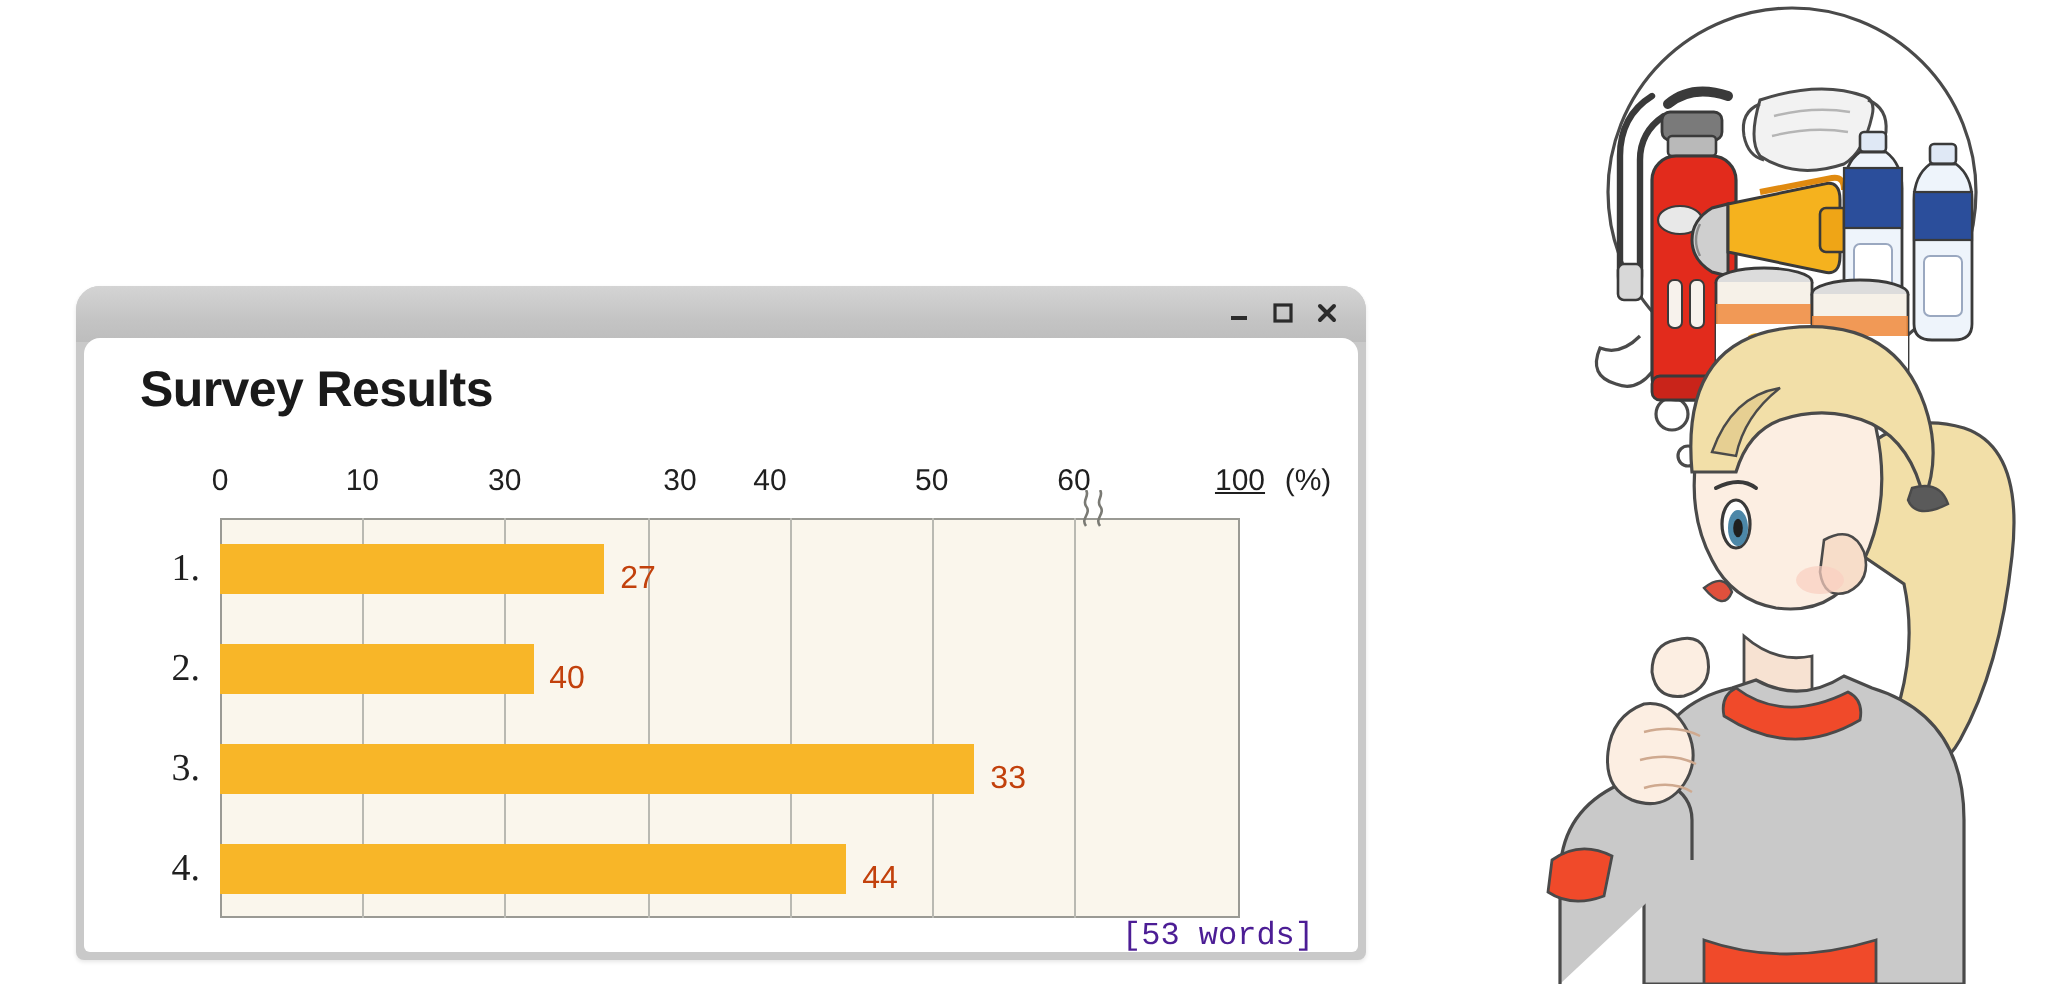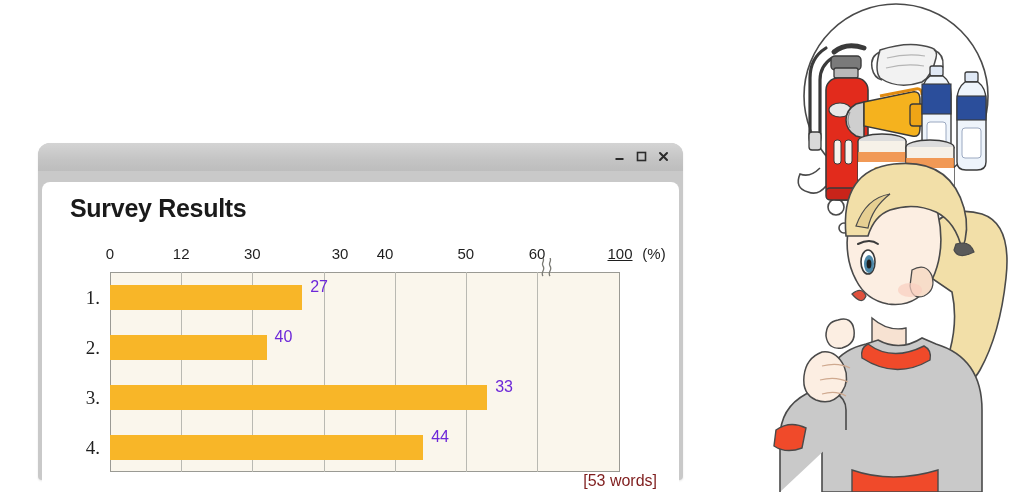--- a/index.html
+++ b/index.html
@@ -57,21 +57,20 @@
   .win-btn svg { display: block; }
 
   #window-body {
     position: absolute;
     left: 4px;
     top: 26px;
     width: 637px;
     height: 307px;
     background: #ffffff;
     border-radius: 8px 8px 3px 3px;
-    margin-top: 13px;
   }
 
   
   #chart-title {
     position: absolute;
     left: 28px;
     top: 12px;
     font-size: 25px;
     font-weight: bold;
     color: #1a1a1a;
@@ -134,25 +133,25 @@
   }
   .bar {
     position: absolute;
     left: 0;
     top: 13px;
     height: 25px;
     background: #f8b628;
   }
   .bar-value {
     position: absolute;
-    top: 2px;
+    top: 18px;
     height: 25px;
     line-height: 25px;
     font-size: 16px;
-    color: #6d28d9;
+    color: #c2410c;
     padding-left: 8px;
     white-space: nowrap;
     text-align: center;
   }
   .row-label {
     position: absolute;
     right: 100%;
     top: 13px;
     height: 25px;
     line-height: 25px;
@@ -170,22 +169,22 @@
     top: 292px;
     font-size: 12.5px;
     color: #232323;
     white-space: nowrap;
   }
   #footnote-right {
     position: absolute;
     right: 22px;
     top: 290px;
     font-size: 16px;
-    color: #7f1d1d;
-    font-family: Liberation Sans, sans-serif;
+    color: #4c1d95;
+    font-family: Liberation Mono, monospace;
     white-space: nowrap;
   }
 
   
   #illustration {
     position: absolute;
     left: 760px;
     top: 0;
     width: 264px;
     height: 492px;
@@ -218,21 +217,21 @@
   </div>
 
   <div id="window-body">
 
     <div id="chart-title">Survey Results</div>
 
     <div id="plot-wrap">
       <div id="plot-area" style="background: rgb(250, 246, 236); border-color: rgb(154, 154, 148);"></div>
       <div id="ticks-layer">
           <div class="tick-label" style="left: 0px;">0</div>
-          <div class="tick-label" style="left: 71.1667px;">12</div>
+          <div class="tick-label" style="left: 71.1667px;">10</div>
           <div class="tick-label" style="left: 142.333px;">30</div>
           <div class="tick-label" style="left: 230px; text-align: right;">30</div>
           <div class="tick-label" style="left: 275px;">40</div>
           <div class="tick-label" style="left: 355.833px;">50</div>
           <div class="tick-label" style="left: 427px;">60</div>
           <div class="tick-label" style="left: 510px; text-decoration: underline;">100</div>
           <div class="tick-label unit" style="left: 544px;">(%)</div>
         </div>
       <div id="grid-layer">
           <div class="gridline" style="left: 71.1667px; background: rgb(185, 185, 178);"></div>

